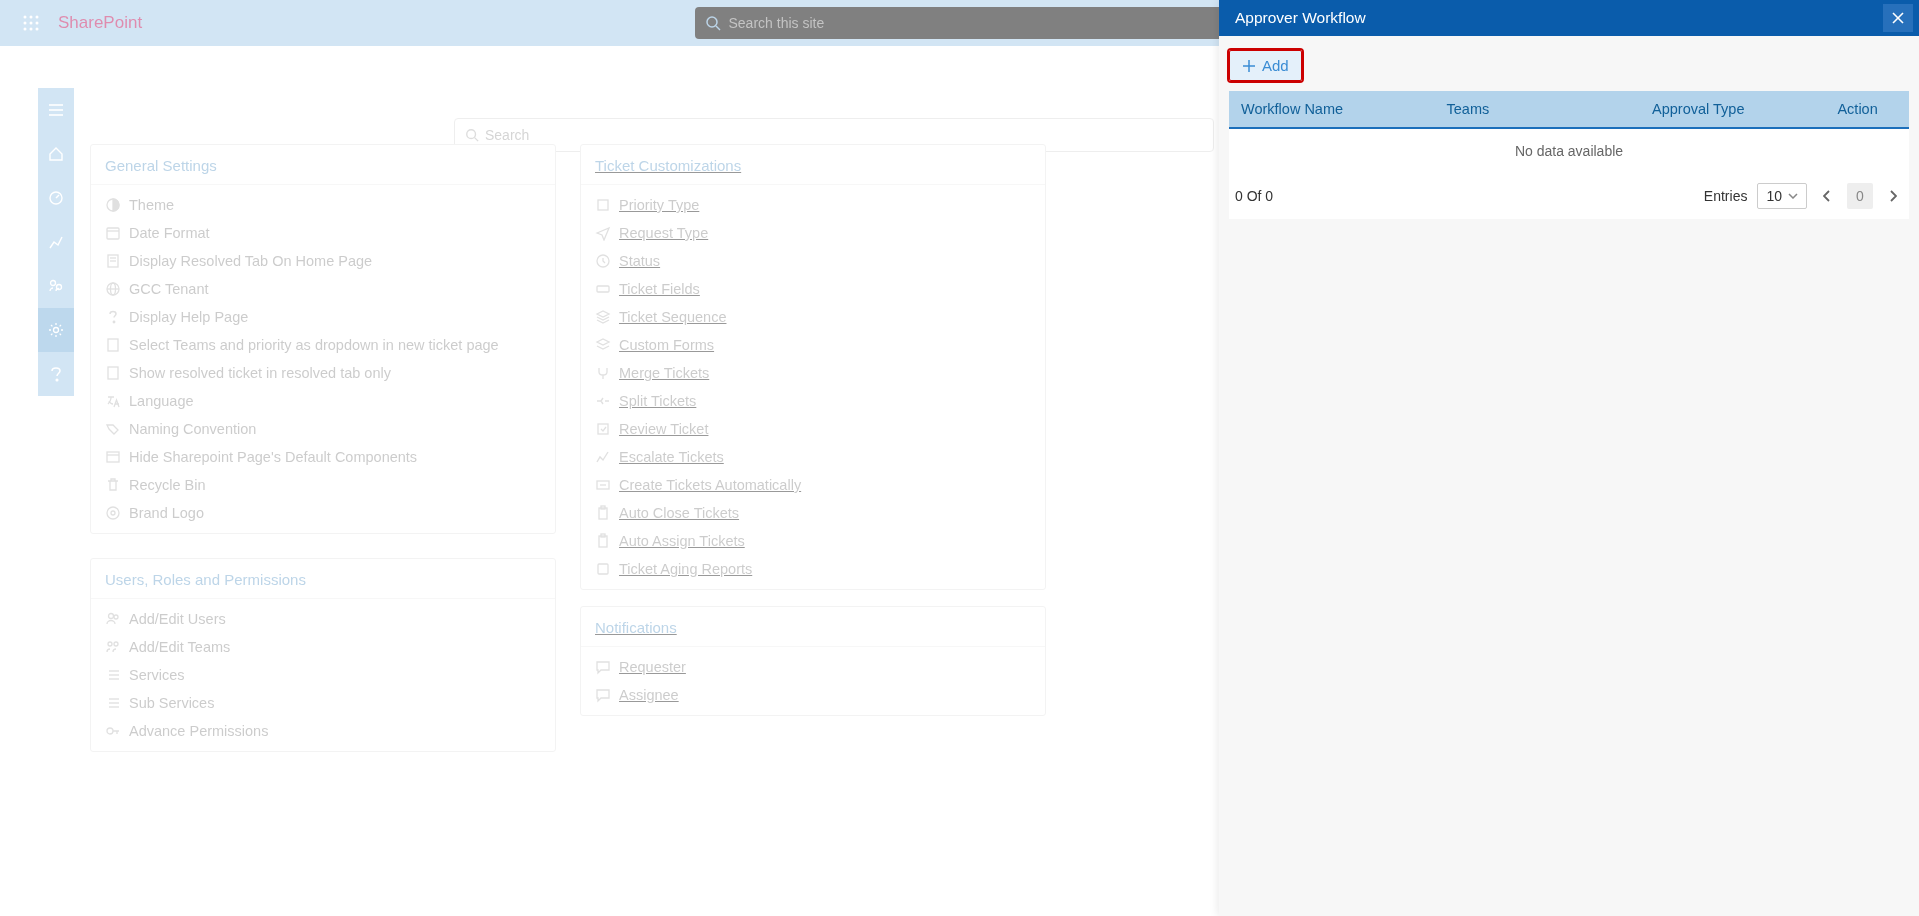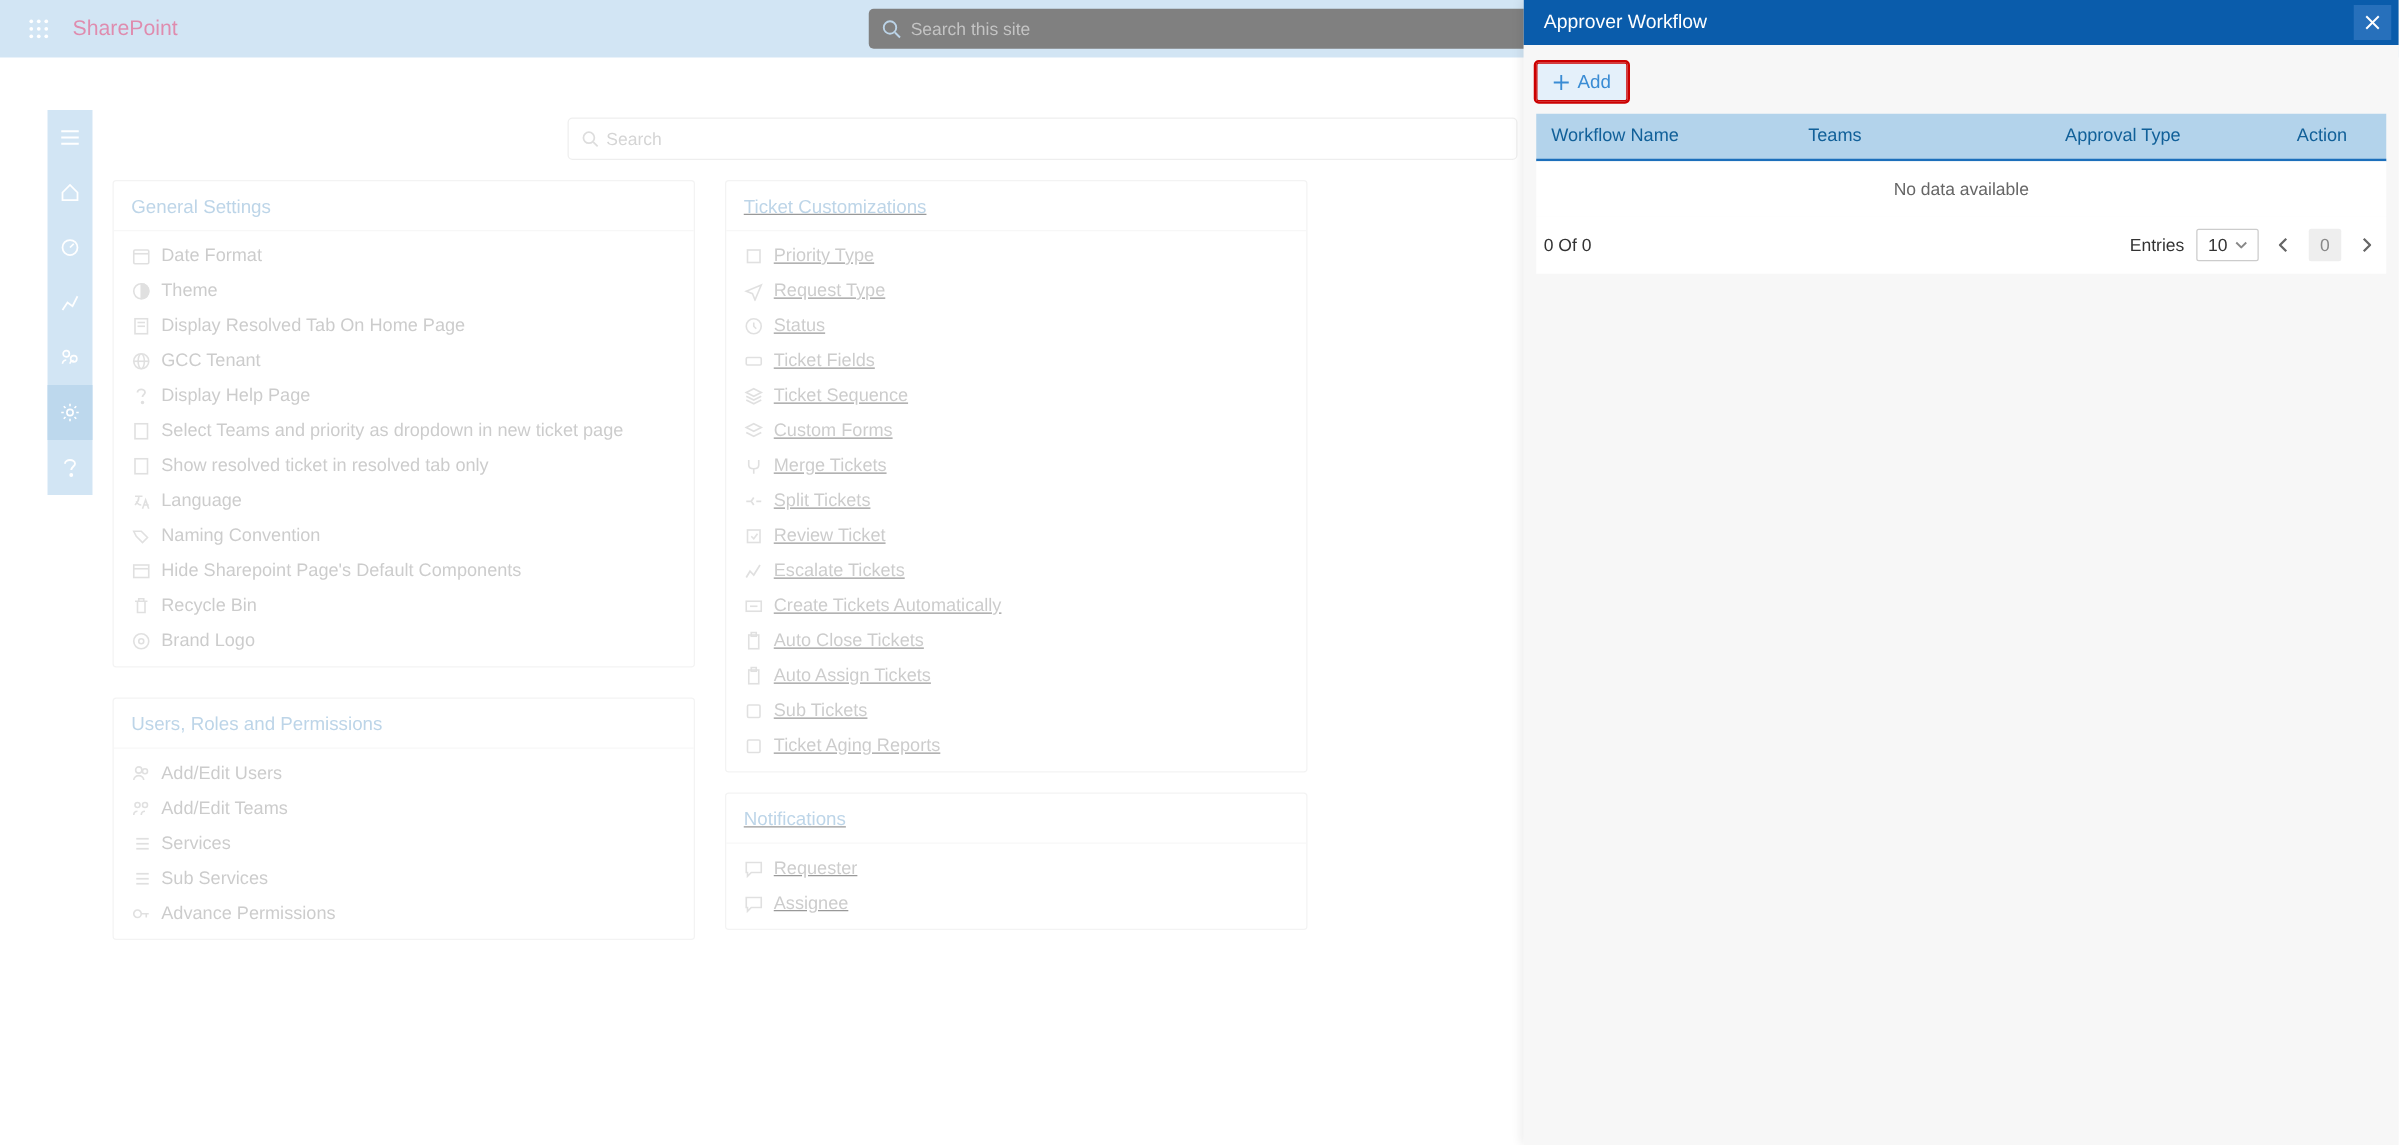--- a/index.html
+++ b/index.html
@@ -12,21 +12,21 @@
     .header-search-wrap { position: absolute; left: 50%; transform: translateX(-50%); width: 530px; }
     .header-search { width: 100%; height: 32px; border-radius: 4px; background: #000000; display: flex; align-items: center; padding: 15px 10px; color: #888; }
     .header-search svg { margin-right: 8px; }
 
     
     .nav-rail { position: absolute; left: 38px; top: 88px; width: 36px; background: #a5cbe9; display: flex; flex-direction: column; }
     .nav-rail-item { width: 36px; height: 44px; display: flex; align-items: center; justify-content: center; color: #fff; cursor: pointer; }
     .nav-rail-item.active { background: #7ab0db; }
     
     .search-row { position: absolute; left: 90px; right: 22px; top: 94px; display: flex; }
-    .content-search-wrap { margin-left: 364px; width: 760px; }
+    .content-search-wrap { margin-left: 364px; width: 760px; margin-top: 24px; }
     .content-search { width: 100%; height: 34px; border: 1px solid #ddd; border-radius: 4px; display: flex; align-items: center; padding: 0 10px; color: #aaa; }
     .content-search svg { margin-right: 6px; }
 
     .cards-row { position: absolute; left: 90px; top: 144px; display: flex; gap: 24px; }
     .card { width: 466px; border: 1px solid #e6e6e6; border-radius: 3px; background: #fff; }
     .card-header { padding: 12px 14px 10px; color: #7aaad0; font-size: 15px; font-weight: 500; border-bottom: 1px solid #eee; }
     .card-items { padding: 6px 0; }
     .card-item { display: flex; align-items: center; padding: 6px 14px; color: #999; font-size: 14.5px; cursor: pointer; }
     .card-item svg, .card-item .ico { width: 16px; height: 16px; margin-right: 8px; opacity: 0.6; flex-shrink: 0; }
     
@@ -143,31 +143,31 @@
   </div>
 </div>
 
 <div class="cards-row">
   <div style="display:flex; flex-direction:column; gap:24px;">
     <div class="card">
       <div class="card-header">General Settings</div>
       <div class="card-items">
         <div class="card-item">
             <svg class="ico" viewBox="0 0 16 16" fill="none" stroke="#999" stroke-width="1.3">
+              <circle cx="8" cy="8" r="6"></circle>
+              <path d="M8 2a6 6 0 010 12z" fill="#999"></path>
+            </svg>
+            <span>Theme</span>
+          </div>
+        <div class="card-item">
+            <svg class="ico" viewBox="0 0 16 16" fill="none" stroke="#999" stroke-width="1.3">
               <rect x="2" y="3" width="12" height="11" rx="1"></rect>
               <line x1="2" y1="6" x2="14" y2="6"></line>
             </svg>
             <span>Date Format</span>
-          </div>
-        <div class="card-item">
-            <svg class="ico" viewBox="0 0 16 16" fill="none" stroke="#999" stroke-width="1.3">
-              <circle cx="8" cy="8" r="6"></circle>
-              <path d="M8 2a6 6 0 010 12z" fill="#999"></path>
-            </svg>
-            <span>Theme</span>
           </div>
         <div class="card-item">
             <svg class="ico" viewBox="0 0 16 16" fill="none" stroke="#999" stroke-width="1.3">
               <rect x="3" y="2" width="10" height="12"></rect>
               <line x1="5" y1="5" x2="11" y2="5"></line>
               <line x1="5" y1="8" x2="11" y2="8"></line>
             </svg>
             <span>Display Resolved Tab On Home Page</span>
           </div>
         <div class="card-item">
@@ -357,26 +357,20 @@
               <rect x="6" y="1" width="4" height="3"></rect>
             </svg>
             <span>Auto Close Tickets</span>
           </div>
         <div class="card-item">
             <svg class="ico" viewBox="0 0 16 16" fill="none" stroke="#999" stroke-width="1.3">
               <rect x="4" y="3" width="8" height="11"></rect>
               <rect x="6" y="1" width="4" height="3"></rect>
             </svg>
             <span>Auto Assign Tickets</span>
-          </div>
-        <div class="card-item">
-            <svg class="ico" viewBox="0 0 16 16" fill="none" stroke="#999" stroke-width="1.3">
-              <rect x="3" y="3" width="10" height="10" rx="1"></rect>
-            </svg>
-            <span>Sub Tickets</span>
           </div>
         <div class="card-item">
             <svg class="ico" viewBox="0 0 16 16" fill="none" stroke="#999" stroke-width="1.3">
               <rect x="3" y="3" width="10" height="10" rx="1"></rect>
             </svg>
             <span>Ticket Aging Reports</span>
           </div>
       </div>
     </div>
 

